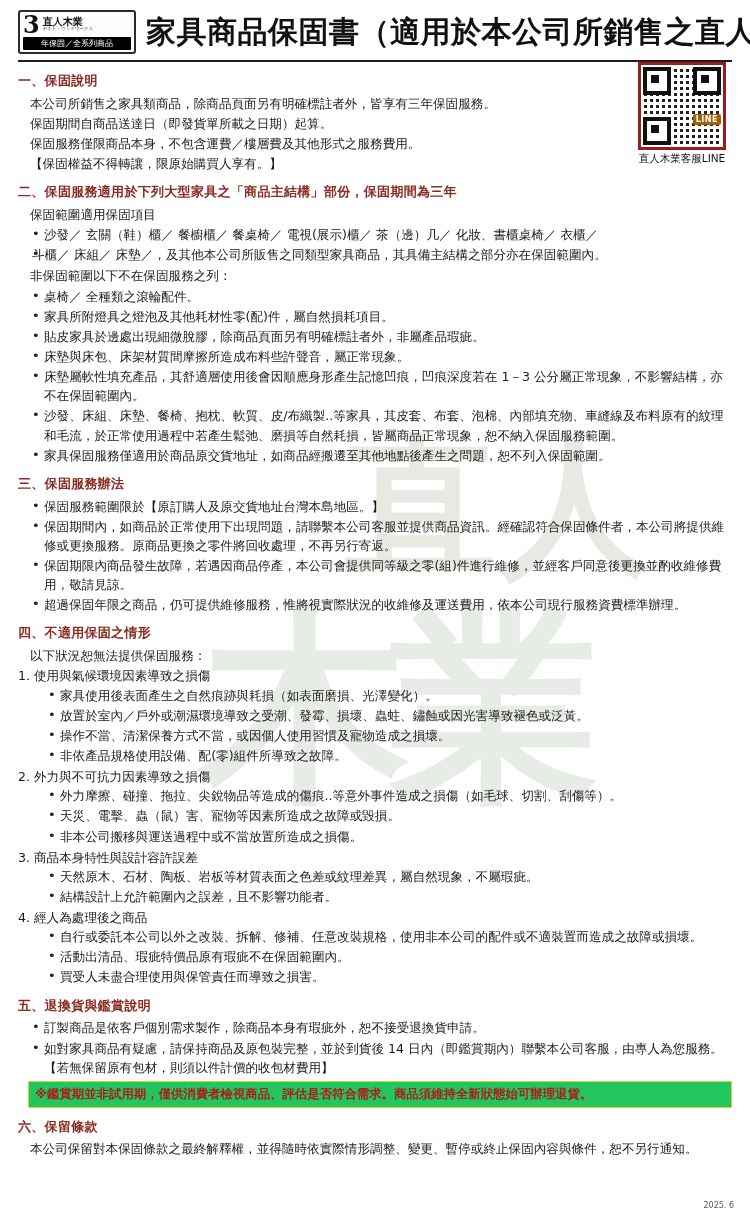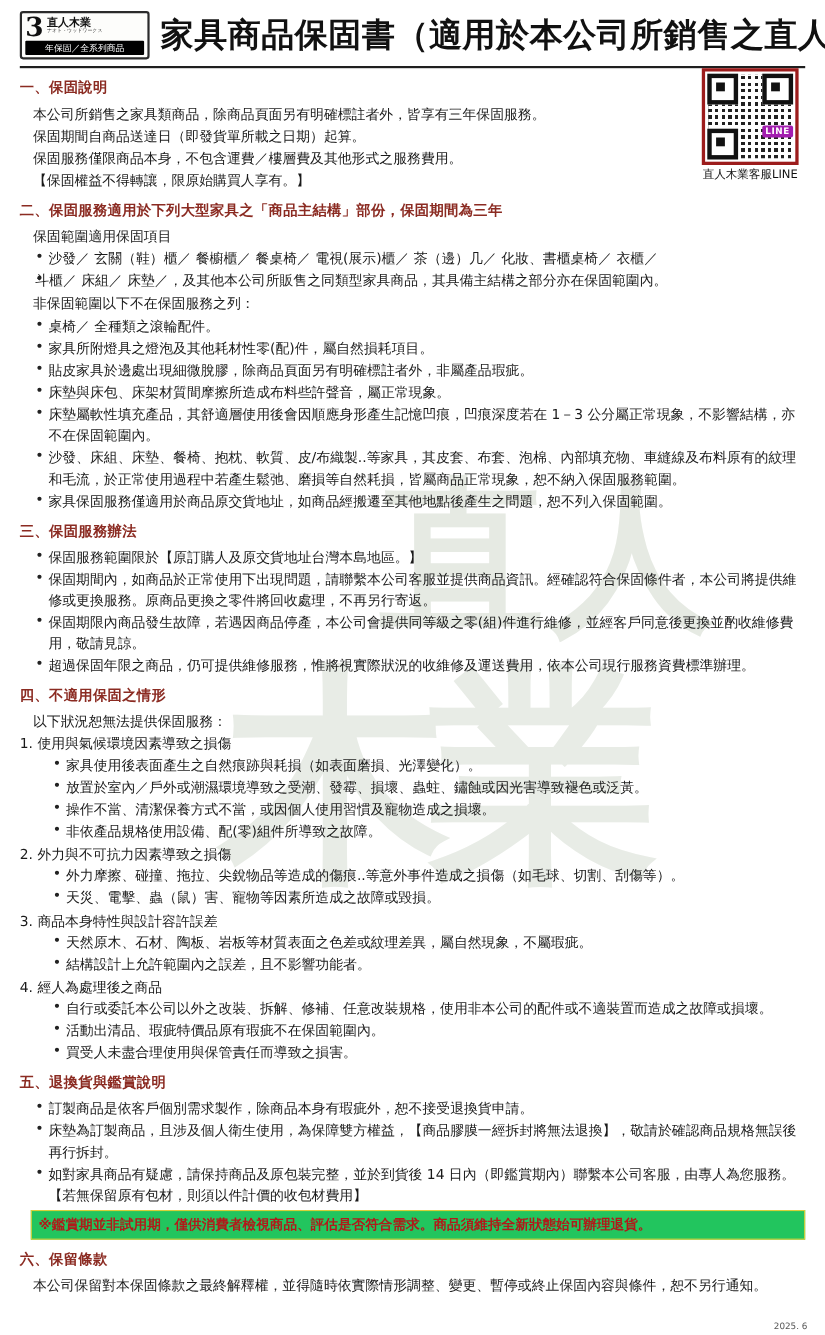--- a/index.html
+++ b/index.html
@@ -216,21 +216,21 @@
     width: 8px; height: 8px;
     background: #111;
   }
   .qr-eye.tl { left: 2px; top: 2px; }
   .qr-eye.tr { right: 2px; top: 2px; }
   .qr-eye.bl { left: 2px; bottom: 2px; }
   .qr-line {
     position: absolute;
     right: 2px;
     bottom: 22px;
-    background: #a21caf;
+    background: #a16207;
     color: #fff;
     font-size: 8px;
     font-weight: bold;
     padding: 1px 3px;
     border-radius: 2px;
     letter-spacing: 0.5px;
   }
   .qr-label {
     font-size: 10.5px;
     margin-top: 2px;
@@ -327,20 +327,21 @@
           <li>放置於室內／戶外或潮濕環境導致之受潮、發霉、損壞、蟲蛀、鏽蝕或因光害導致褪色或泛黃。</li>
           <li>操作不當、清潔保養方式不當，或因個人使用習慣及寵物造成之損壞。</li>
           <li>非依產品規格使用設備、配(零)組件所導致之故障。</li>
         </ul>
       </li>
       <li class="nli">
         <span>外力與不可抗力因素導致之損傷</span>
         <ul class="bul">
           <li>外力摩擦、碰撞、拖拉、尖銳物品等造成的傷痕..等意外事件造成之損傷（如毛球、切割、刮傷等）。</li>
           <li>天災、電擊、蟲（鼠）害、寵物等因素所造成之故障或毀損。</li>
+          <li>非本公司搬移與運送過程中或不當放置所造成之損傷。</li>
         </ul>
       </li>
       <li class="nli">
         <span>商品本身特性與設計容許誤差</span>
         <ul class="bul">
           <li>天然原木、石材、陶板、岩板等材質表面之色差或紋理差異，屬自然現象，不屬瑕疵。</li>
           <li>結構設計上允許範圍內之誤差，且不影響功能者。</li>
         </ul>
       </li>
       <li class="nli">
@@ -349,21 +350,20 @@
           <li>自行或委託本公司以外之改裝、拆解、修補、任意改裝規格，使用非本公司的配件或不適裝置而造成之故障或損壞。</li>
           <li>活動出清品、瑕疵特價品原有瑕疵不在保固範圍內。</li>
           <li>買受人未盡合理使用與保管責任而導致之損害。</li>
         </ul>
       </li>
     </ol>
 
     <h2 class="sec">五、退換貨與鑑賞說明</h2>
     <ul class="bul">
       <li>訂製商品是依客戶個別需求製作，除商品本身有瑕疵外，恕不接受退換貨申請。</li>
-      <li>床墊為訂製商品，且涉及個人衛生使用，為保障雙方權益，【商品膠膜一經拆封將無法退換】，敬請於確認商品規格無誤後再行拆封。</li>
       <li>如對家具商品有疑慮，請保持商品及原包裝完整，並於到貨後 14 日內（即鑑賞期內）聯繫本公司客服，由專人為您服務。【若無保留原有包材，則須以件計價的收包材費用】</li>
     </ul>
     <div class="note-box">※鑑賞期並非試用期，僅供消費者檢視商品、評估是否符合需求。商品須維持全新狀態始可辦理退貨。</div>
 
     <h2 class="sec">六、保留條款</h2>
     <p class="para">本公司保留對本保固條款之最終解釋權，並得隨時依實際情形調整、變更、暫停或終止保固內容與條件，恕不另行通知。</p>
 
   </div>
 
   <div class="footer-date">2025. 6</div>

